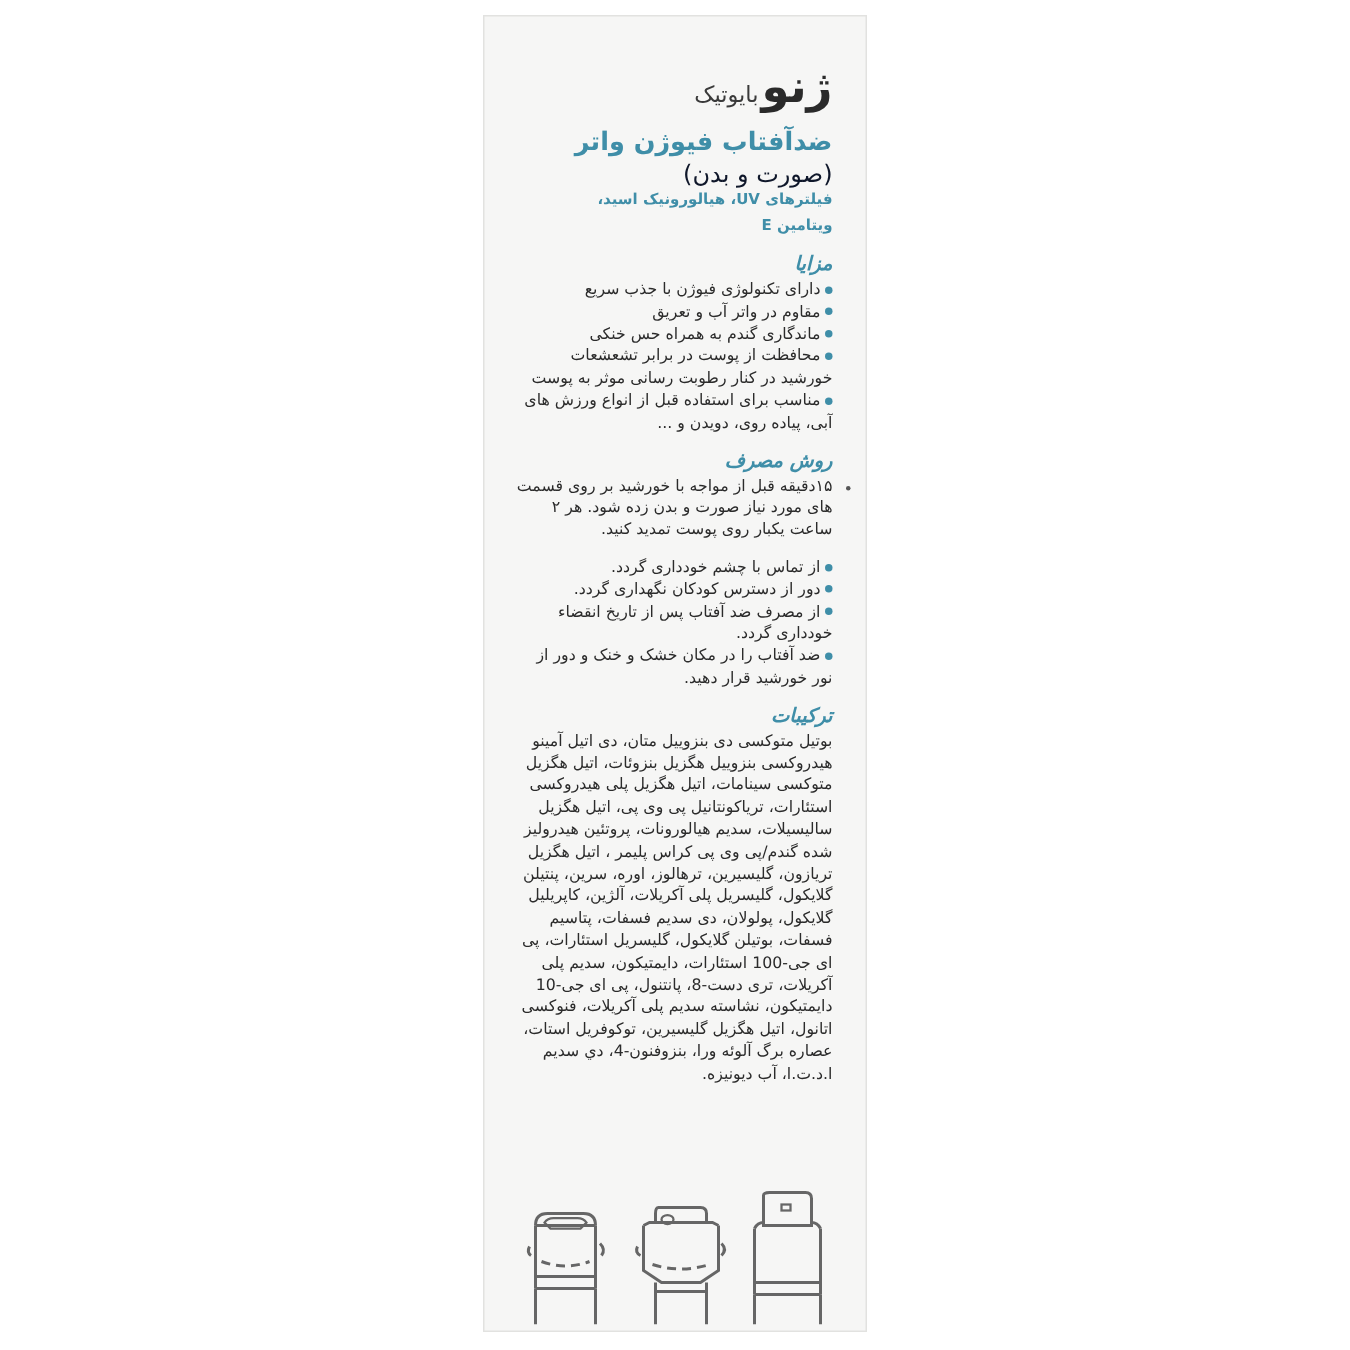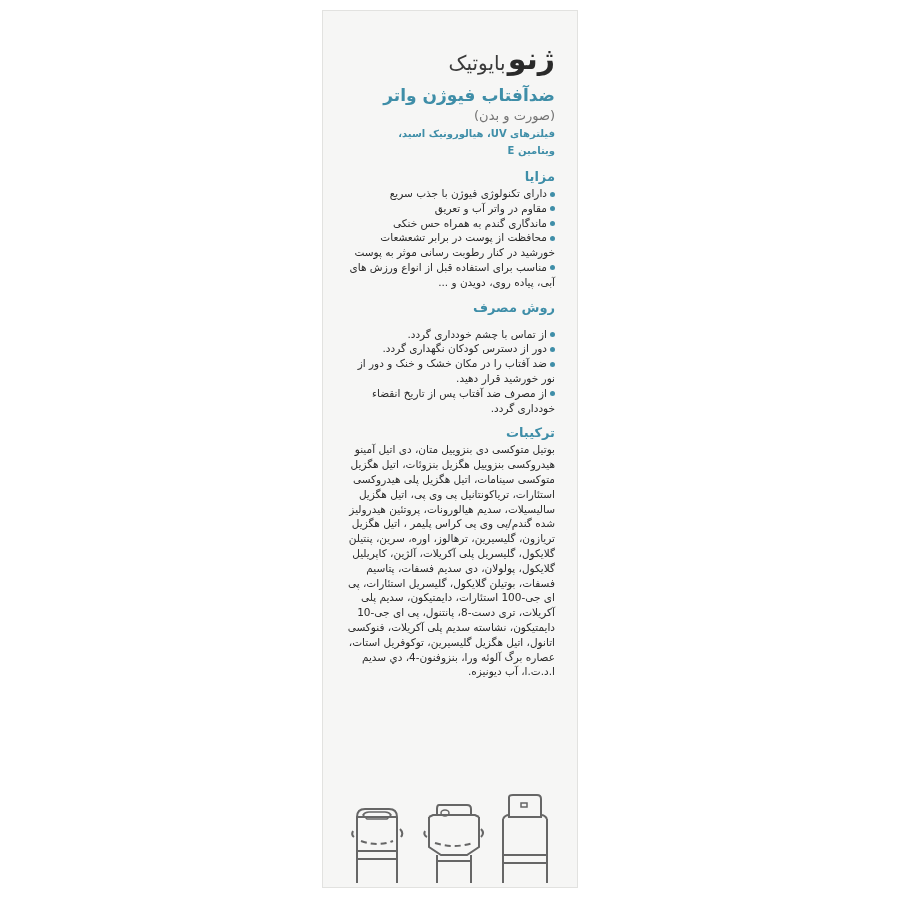--- a/index.html
+++ b/index.html
@@ -29,38 +29,38 @@
       justify-content: flex-start;
       height: 44px;
       margin-bottom: 6px;
     }
     .logo-main {
       font-size: 30px; font-weight: bold; color: #2a2a2a;
       line-height: 36px;
       letter-spacing: -1px;
     }
     .logo-sub {
-      font-size: 20px; color: #3a3a3a; line-height: 22px;
+      font-size: 15px; color: #3a3a3a; line-height: 22px;
       margin-right: 2px;
       padding-bottom: 3px;
     }
     .title {
       font-size: 17px; font-weight: bold; color: #3f8ea8;
       line-height: 24px; margin: 0;
     }
     .subtitle {
-      font-size: 13px; color: #737373; line-height: 18px;
+      font-size: 16px; color: #0f172a; line-height: 18px;
     }
     .features {
       font-size: 10px; font-weight: bold; color: #3f8ea8;
       line-height: 17px;
     }
     .section-title {
       font-size: 13px; font-weight: bold; color: #3f8ea8;
-      line-height: 19px; margin-top: 8px;
+      line-height: 19px; margin-top: 8px; font-style: italic;
     }
     .body-text {
       font-size: 10.5px; line-height: 14.8px; color: #2b2b2b; text-align: right;
     }
     ul.bullets { list-style: none; margin: 0; padding: 0; }
     ul.bullets li { position: relative; padding-right: 0; }
     .dot {
       display: inline-block; width: 5px; height: 5px; border-radius: 50%;
       background: #3f8ea8; margin-left: 3px; vertical-align: middle;
     }
@@ -96,26 +96,30 @@
     <div class="section-title">مزایا</div>
     <ul class="bullets body-text">
       <li><span class="dot"></span><span>دارای تکنولوژی فیوژن با جذب سریع</span></li>
       <li><span class="dot"></span><span>مقاوم در واتر آب و تعریق</span></li>
       <li><span class="dot"></span><span>ماندگاری گندم به همراه حس خنکی</span></li>
       <li><span class="dot"></span><span>محافظت از پوست در برابر تشعشعات خورشید در کنار رطوبت رسانی موثر به پوست</span></li>
       <li><span class="dot"></span><span>مناسب برای استفاده قبل از انواع ورزش های آبی، پیاده روی، دویدن و ...</span></li>
     </ul>
 
     <div class="section-title">روش مصرف</div>
+    <div class="usage-block body-text">
+      <span class="usage-dot"></span>
+      <span>۱۵دقیقه قبل از مواجه با خورشید بر روی قسمت های مورد نیاز صورت و بدن زده شود. هر ۲ ساعت یکبار روی پوست تمدید کنید.</span>
+    </div>
     <div class="gap"></div>
     <ul class="bullets body-text">
       <li><span class="dot"></span><span>از تماس با چشم خودداری گردد.</span></li>
       <li><span class="dot"></span><span>دور از دسترس کودکان نگهداری گردد.</span></li>
+      <li><span class="dot"></span><span>از مصرف ضد آفتاب پس از تاریخ انقضاء خودداری گردد.</span></li>
       <li><span class="dot"></span><span>ضد آفتاب را در مکان خشک و خنک و دور از نور خورشید قرار دهید.</span></li>
-      <li><span class="dot"></span><span>از مصرف ضد آفتاب پس از تاریخ انقضاء خودداری گردد.</span></li>
     </ul>
 
     <div class="section-title">ترکیبات</div>
     <div class="body-text">بوتیل متوکسی دی بنزوییل متان، دی اتیل آمینو هیدروکسی بنزوییل هگزیل بنزوئات، اتیل هگزیل متوکسی سینامات، اتیل هگزیل پلی هیدروکسی استئارات، تریاکونتانیل پی وی پی، اتیل هگزیل سالیسیلات، سدیم هیالورونات، پروتئین هیدرولیز شده گندم/پی وی پی کراس پلیمر ، اتیل هگزیل تریازون، گلیسیرین، ترهالوز، اوره، سرین، پنتیلن گلایکول، گلیسریل پلی آکریلات، آلژین، کاپریلیل گلایکول، پولولان، دی سدیم فسفات، پتاسیم فسفات، بوتیلن گلایکول، گلیسریل استئارات، پی ای جی-100 استئارات، دایمتیکون، سدیم پلی آکریلات، تری دست-8، پانتنول، پی ای جی-10 دایمتیکون، نشاسته سدیم پلی آکریلات، فنوکسی اتانول، اتیل هگزیل گلیسیرین، توکوفریل استات، عصاره برگ آلوئه ورا، بنزوفنون-4، دي سديم ا.د.ت.ا، آب دیونیزه.</div>
   </div>
 
   <div class="illustrations">
 
     <svg style="left:26px; top:10px;" width="56" height="80" viewBox="0 0 56 80">
       <g fill="none" stroke="#666" stroke-width="2">

